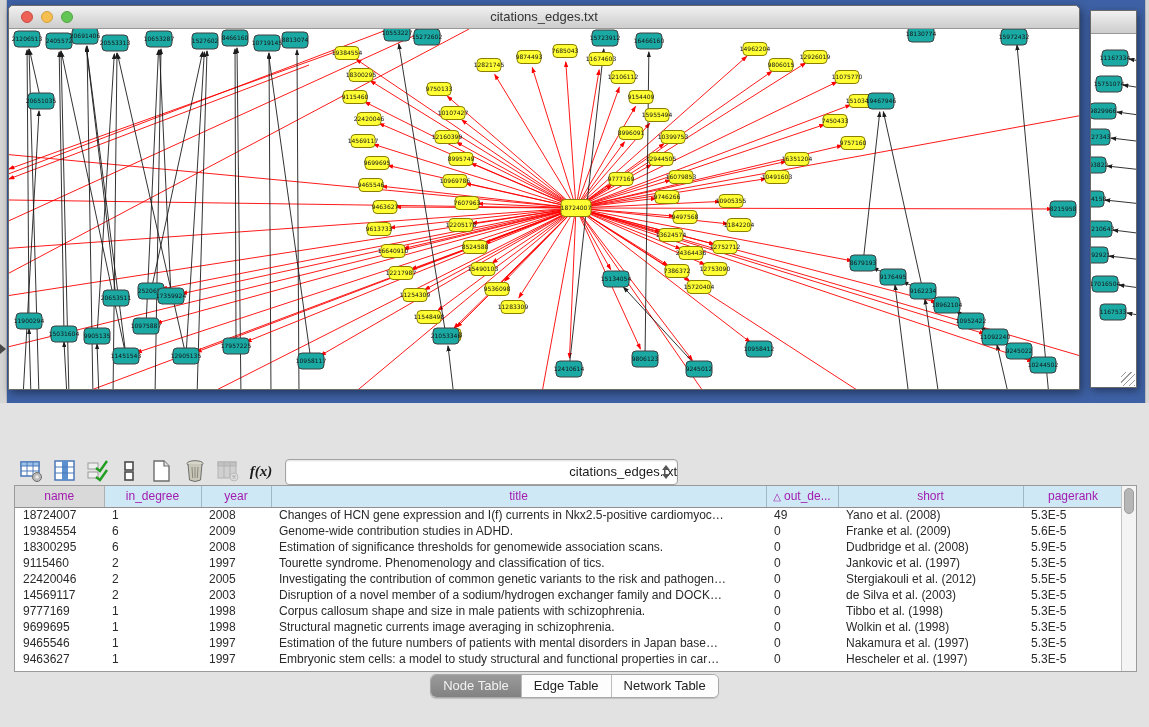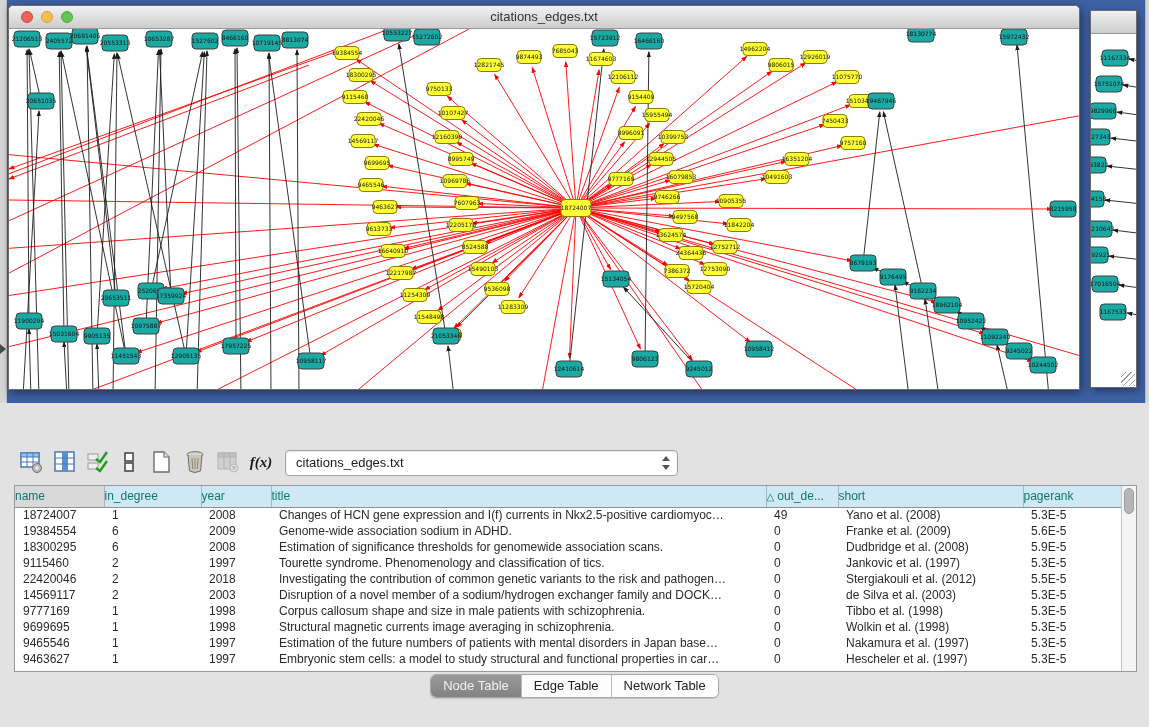--- a/index.html
+++ b/index.html
@@ -39,38 +39,38 @@
   .table-panel { position:absolute; left:0; top:403px; width:1149px; height:324px; background:#e2e2e2; }
   .panel-header { height:28px; background:linear-gradient(#ededed,#dcdcdc); border-top:1px solid #8f8f8f;
     border-bottom:1px solid #c2c2c2; position:relative; }
   .panel-title { font-size:13px; color:#2e2e2e; line-height:27px; padding-left:10px; }
   .panel-icons { position:absolute; right:12px; top:5px; display:flex; gap:12px; align-items:center; }
   .float-icon svg { display:block; }
   .close-x { font-size:15px; font-weight:bold; color:#222; line-height:16px; cursor:default; }
   .split-handle { position:absolute; left:563px; top:-7px; width:12px; height:6px;
     background:repeating-linear-gradient(135deg, transparent 0 2px, #c9d4e8 2px 3px); }
 
-  .toolbar { position:absolute; left:0; top:34px; width:1149px; height:52px; }
+  .toolbar { position:absolute; left:0; top:43px; width:1149px; height:52px;text-align:right; }
   .tb-btn { position:absolute; top:9px; width:30px; height:32px; display:flex; align-items:center;
     justify-content:center; border-radius:4px; }
   .fx { font-family:"Liberation Serif", serif; font-style:italic; font-weight:bold; font-size:15px; color:#1a1a1a; }
   .combo { position:absolute; left:285px; top:13px; width:393px; height:26px; background:#fff;
     border:1px solid #a3a3a3; border-radius:4px; box-shadow:inset 0 1px 2px rgba(0,0,0,.12);
     font-size:13px; color:#1a1a1a; line-height:24px; padding-left:10px; }
   .combo .arrows { position:absolute; right:6px; top:4px; width:9px; height:16px; }
   .combo .arrows:before { content:""; position:absolute; top:1px; left:0; border-left:4.5px solid transparent;
     border-right:4.5px solid transparent; border-bottom:5px solid #555; }
   .combo .arrows:after { content:""; position:absolute; bottom:1px; left:0; border-left:4.5px solid transparent;
     border-right:4.5px solid transparent; border-top:5px solid #555; }
 
   .table-wrap { position:absolute; left:14px; top:82px; width:1123px; height:187px; background:#fff;
     border:1px solid #9a9a9a; display:flex; }
   .grid { flex:1; overflow:hidden; }
   table { border-collapse:collapse; table-layout:fixed; width:1108px; }
-  th { height:21px; font-size:12px; font-weight:400; color:#0f766e; text-align:left;
+  th { height:21px; font-size:12px; font-weight:400; color:#a21caf; text-align:center;
     background:#cfe8f5; border-right:1px solid #9fb9c6; border-bottom:1px solid #8f8f8f; overflow:hidden; white-space:nowrap; }
   th.gray { background:#d9d9d9; border-right:1px solid #b0b0b0; }
   td { height:16px; font-size:12px; color:#2a2a2a; padding:0 3px 0 8px; white-space:nowrap; overflow:hidden; }
   .sort-tri { font-size:10px; margin-right:3px; }
   .vscroll { width:15px; background:#f4f4f4; border-left:1px solid #c3c3c3; position:relative; }
   .vthumb { position:absolute; left:2px; top:2px; width:10px; height:26px; background:#b6b6b6;
     border:1px solid #9e9e9e; border-radius:6px; }
 
   .tabbar { position:absolute; left:0; top:269px; width:1149px; height:28px; display:flex;
     justify-content:center; align-items:center; }
@@ -602,21 +602,21 @@
                 <td>2008</td>
                 <td>Changes of HCN gene expression and I(f) currents in Nkx2.5-positive cardiomyoc…</td>
                 <td>49</td>
                 <td>Yano et al. (2008)</td>
                 <td>5.3E-5</td>
               </tr>
               <tr>
                 <td>19384554</td>
                 <td>6</td>
                 <td>2009</td>
-                <td>Genome-wide association sodium in ADHD.</td>
+                <td>Genome-wide contribution studies in ADHD.</td>
                 <td>0</td>
                 <td>Franke et al. (2009)</td>
                 <td>5.6E-5</td>
               </tr>
               <tr>
                 <td>18300295</td>
                 <td>6</td>
                 <td>2008</td>
                 <td>Estimation of significance thresholds for genomewide association scans.</td>
                 <td>0</td>
@@ -628,21 +628,21 @@
                 <td>2</td>
                 <td>1997</td>
                 <td>Tourette syndrome. Phenomenology and classification of tics.</td>
                 <td>0</td>
                 <td>Jankovic et al. (1997)</td>
                 <td>5.3E-5</td>
               </tr>
               <tr>
                 <td>22420046</td>
                 <td>2</td>
-                <td>2018</td>
+                <td>2005</td>
                 <td>Investigating the contribution of common genetic variants to the risk and pathogen…</td>
                 <td>0</td>
                 <td>Stergiakouli et al. (2012)</td>
                 <td>5.5E-5</td>
               </tr>
               <tr>
                 <td>14569117</td>
                 <td>2</td>
                 <td>2003</td>
                 <td>Disruption of a novel member of a sodium/hydrogen exchanger family and DOCK…</td>

